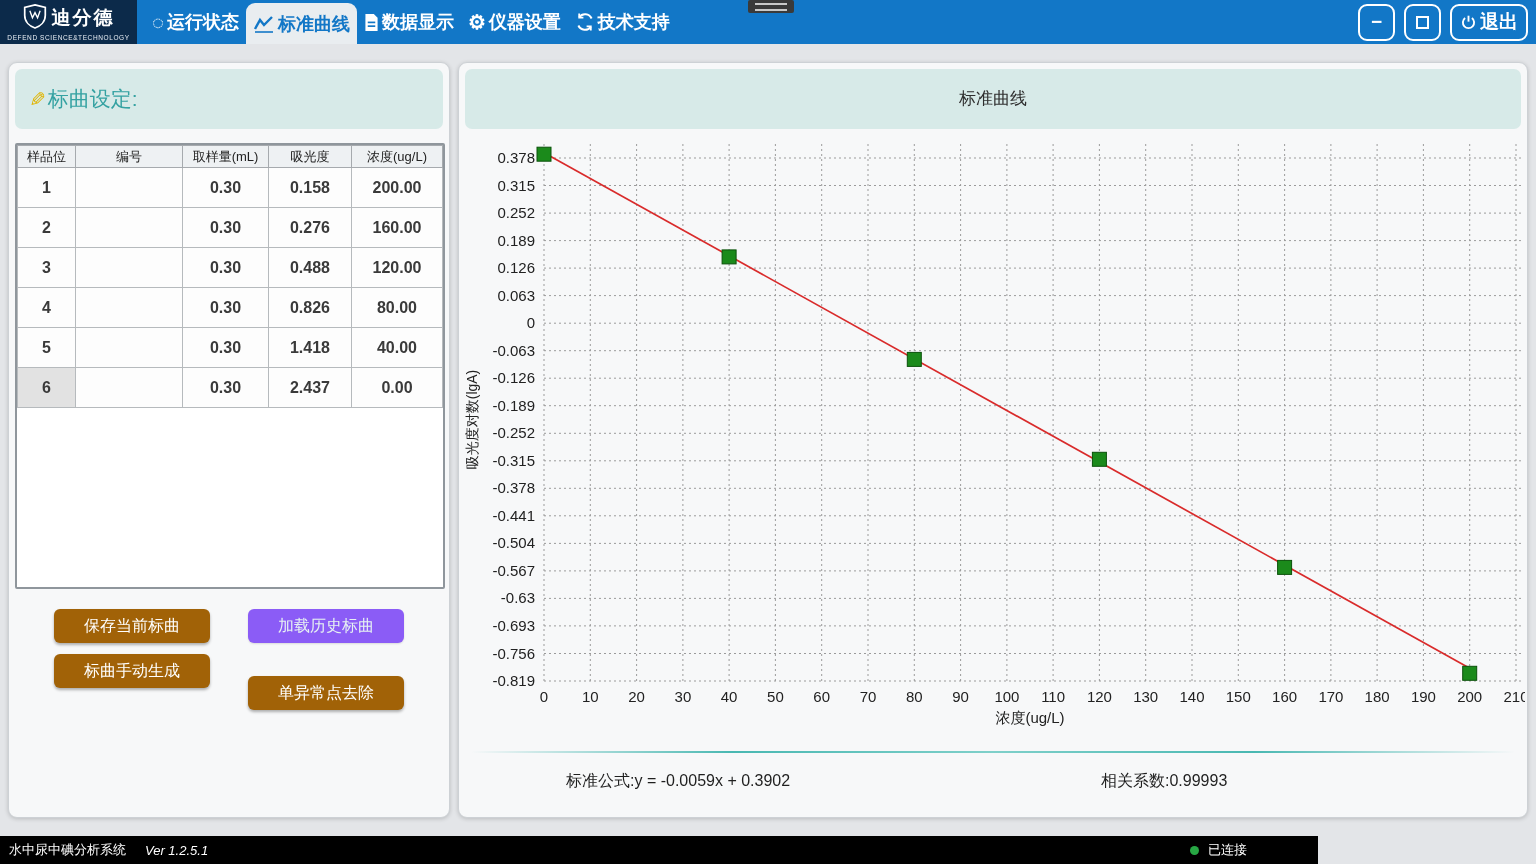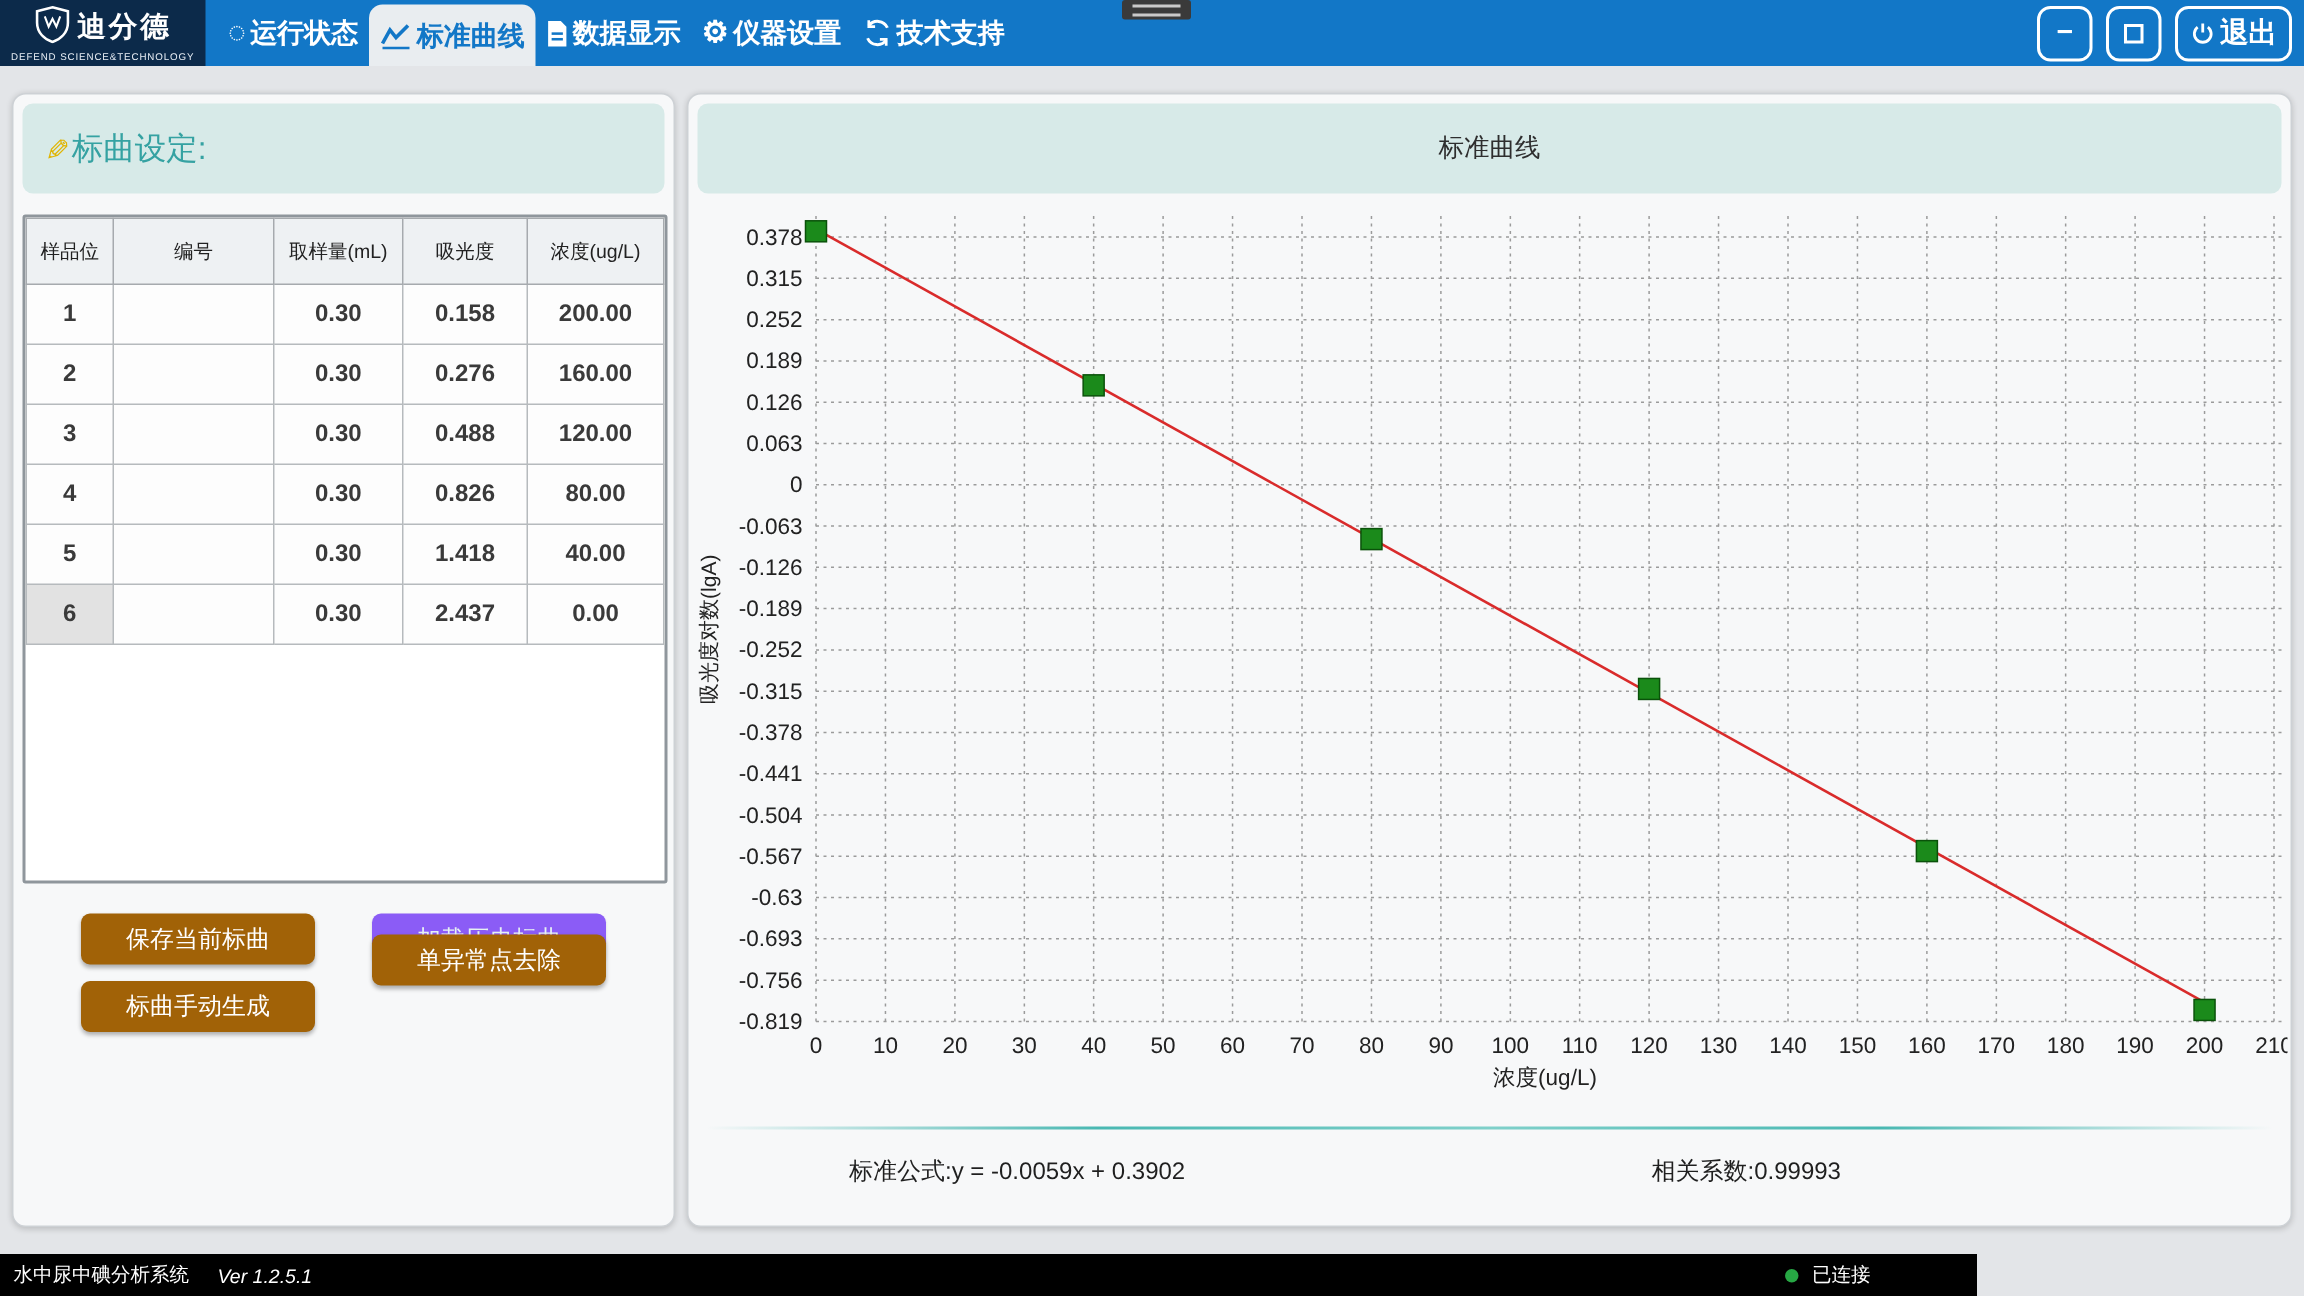--- a/index.html
+++ b/index.html
@@ -40,21 +40,21 @@
   .left-band-title { position:absolute; left:14px; top:16px; font-size:21px;
     color:#35a2a2; display:flex; align-items:center; gap:2px; }
   .pen { color:#e0b400; font-size:20px; transform:rotate(90deg); }
   .right-band-title { width:100%; text-align:center; line-height:60px;
     font-size:17px; color:#2e2e2e; }
 
   
   .table-wrap { position:absolute; left:6px; top:80px; width:430px; height:446px;
     background:#fff; border:2px solid #8f969c; border-radius:2px; overflow:hidden; }
   table { border-collapse:collapse; width:100%; table-layout:fixed; }
-  th { height:44px; font-size:13px; font-weight:normal; color:#222;
+  th { height:22px; font-size:13px; font-weight:normal; color:#222;
     background:#eef1f3; border:1px solid #a6aaae; }
   td { height:40px; text-align:center; font-size:16px; font-weight:600; color:#3a3a3a;
     background:#fdfdfd; border:1px solid #b6babd; cursor:default; }
   td.sel { background:#e2e2e2; }
 
   
   .btn { position:absolute; width:156px; height:34px; border-radius:6px;
     background:#a16207; color:#fff; font-size:16px; display:flex; align-items:center;
     justify-content:center; box-shadow:0 2px 3px rgba(0,0,0,.3); cursor:pointer; }
   .btn.disabled { background:#8b5cf6; color:#e6f1f2; box-shadow:0 1px 2px rgba(0,0,0,.12); }
@@ -232,21 +232,21 @@
               <td>2.437</td>
               <td>0.00</td>
             </tr>
           </tbody>
       </table>
     </div>
     <div id="btns">
         <div class="btn" style="left: 45px; top: 546px;">保存当前标曲</div>
         <div class="btn disabled" style="left: 239px; top: 546px;">加载历史标曲</div>
         <div class="btn" style="left: 45px; top: 591px;">标曲手动生成</div>
-        <div class="btn" style="left: 239px; top: 560px;">单异常点去除</div>
+        <div class="btn" style="left: 239px; top: 613px;">单异常点去除</div>
       </div>
   </div>
 
   <div class="card" id="right-card">
     <div class="band">
       <div class="right-band-title">标准曲线</div>
     </div>
     <svg id="chart" width="1062" height="614">
         <line class="grid" x1="81.0" y1="13" x2="81.0" y2="550"></line>
         <line class="grid" x1="127.3" y1="13" x2="127.3" y2="550"></line>

